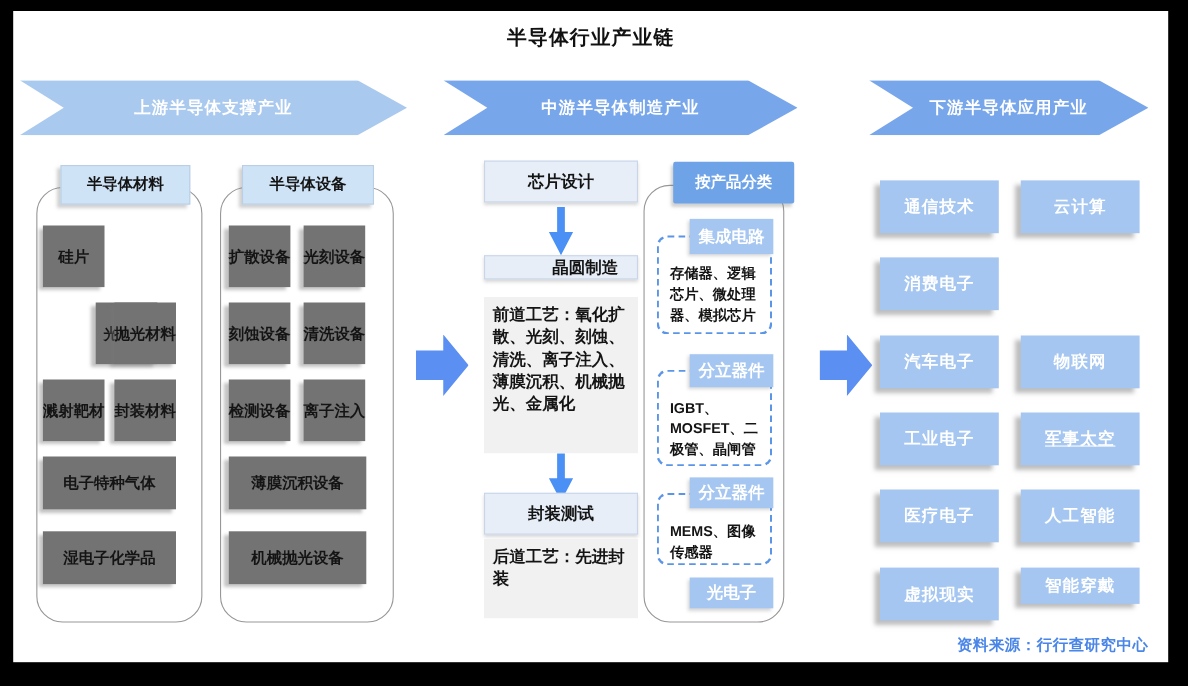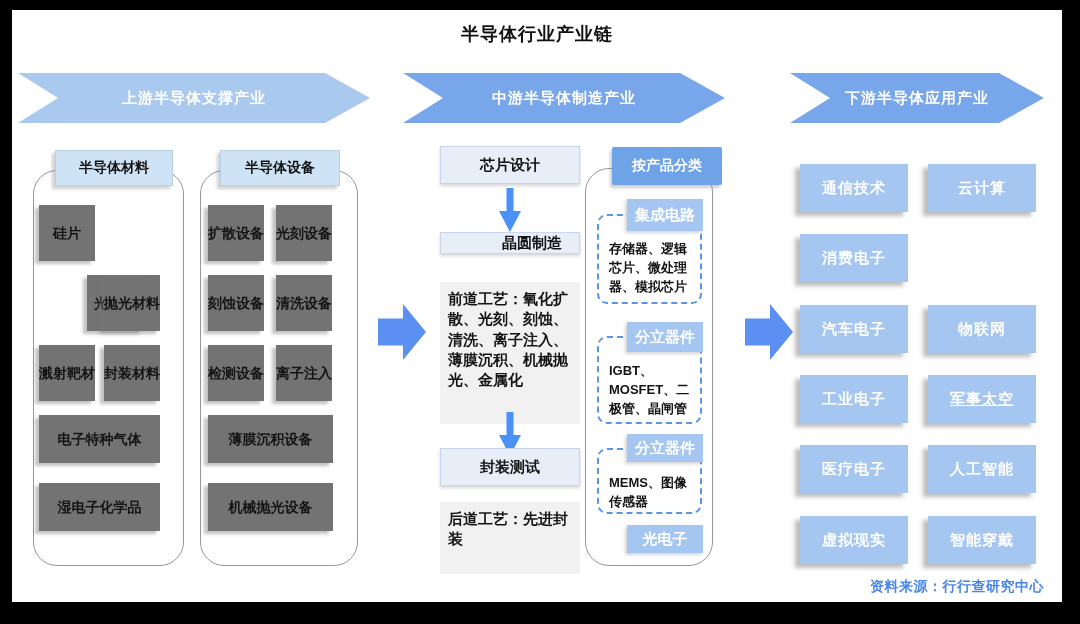--- a/index.html
+++ b/index.html
@@ -34,21 +34,21 @@
   .group{border:1.6px solid #979797;border-radius:24px;background:#fff;}
   .group-head{background:var(--box-head-bg);border:1px solid #b9cfe6;display:flex;align-items:center;justify-content:center;
     font-weight:bold;font-size:14px;color:var(--ink);box-shadow:-3px 3px 3px rgba(120,120,120,.35);z-index:3;}
 
   .wbox{background:#737373;display:flex;align-items:center;justify-content:center;text-align:center;
     font-weight:bold;font-size:14px;color:var(--ink);line-height:1.3;
     box-shadow:-4px 3px 3px rgba(120,120,120,.45);z-index:2;}
 
   .flowbox{background:var(--flow-bg);border:1px solid var(--flow-border);display:flex;align-items:center;justify-content:center;
     font-weight:bold;font-size:15px;color:var(--ink);box-shadow:0 2px 3px rgba(140,140,140,.35);}
-  .desc{background:var(--desc-bg);color:var(--ink);font-weight:bold;font-size:15px;line-height:1.35;padding:7px 8px;margin-top:12px;}
+  .desc{background:var(--desc-bg);color:var(--ink);font-weight:bold;font-size:15px;line-height:1.35;padding:7px 8px;}
 
   .down-arrow{width:22px;height:44px;background:#4a90f5;
     clip-path:polygon(34% 0,66% 0,66% 52%,100% 52%,50% 100%,0 52%,34% 52%);}
   .big-arrow{width:48px;height:56px;background:var(--blue-deep);
     clip-path:polygon(0 26%,52% 26%,52% 0,100% 50%,52% 100%,52% 74%,0 74%);
     filter:drop-shadow(1px 2px 2px rgba(120,120,120,.4));}
 
   .cat-label{background:var(--blue-label);color:#fff;font-weight:bold;font-size:15px;
     display:flex;align-items:center;justify-content:center;z-index:4;box-shadow:-2px 2px 3px rgba(120,120,120,.3);}
   .cat-head{background:var(--blue-header);color:#fff;font-weight:bold;font-size:14px;
@@ -132,17 +132,17 @@
   <div class="abs app" style="left:788px;top:154px;width:108px;height:48px;">通信技术</div>
   <div class="abs app" style="left:916px;top:154px;width:108px;height:48px;">云计算</div>
   <div class="abs app" style="left:788px;top:224px;width:108px;height:48px;">消费电子</div>
   <div class="abs app" style="left:788px;top:295px;width:108px;height:48px;">汽车电子</div>
   <div class="abs app" style="left:916px;top:295px;width:108px;height:48px;">物联网</div>
   <div class="abs app" style="left:788px;top:365px;width:108px;height:48px;">工业电子</div>
   <div class="abs app" style="left:916px;top:365px;width:108px;height:48px;text-decoration:underline;">军事太空</div>
   <div class="abs app" style="left:788px;top:435px;width:108px;height:48px;">医疗电子</div>
   <div class="abs app" style="left:916px;top:435px;width:108px;height:48px;">人工智能</div>
   <div class="abs app" style="left:788px;top:506px;width:108px;height:48px;">虚拟现实</div>
-  <div class="abs app" style="left:916px;top:506px;width:108px;height:48px;">智能穿戴</div>
+  <div class="abs app" style="left:916px;top:506px;width:108px;height:33px;">智能穿戴</div>
 
   <div class="abs source" style="right:18px;top:568px;">资料来源：行行查研究中心</div>
 
 </div>
 
 </body></html>

